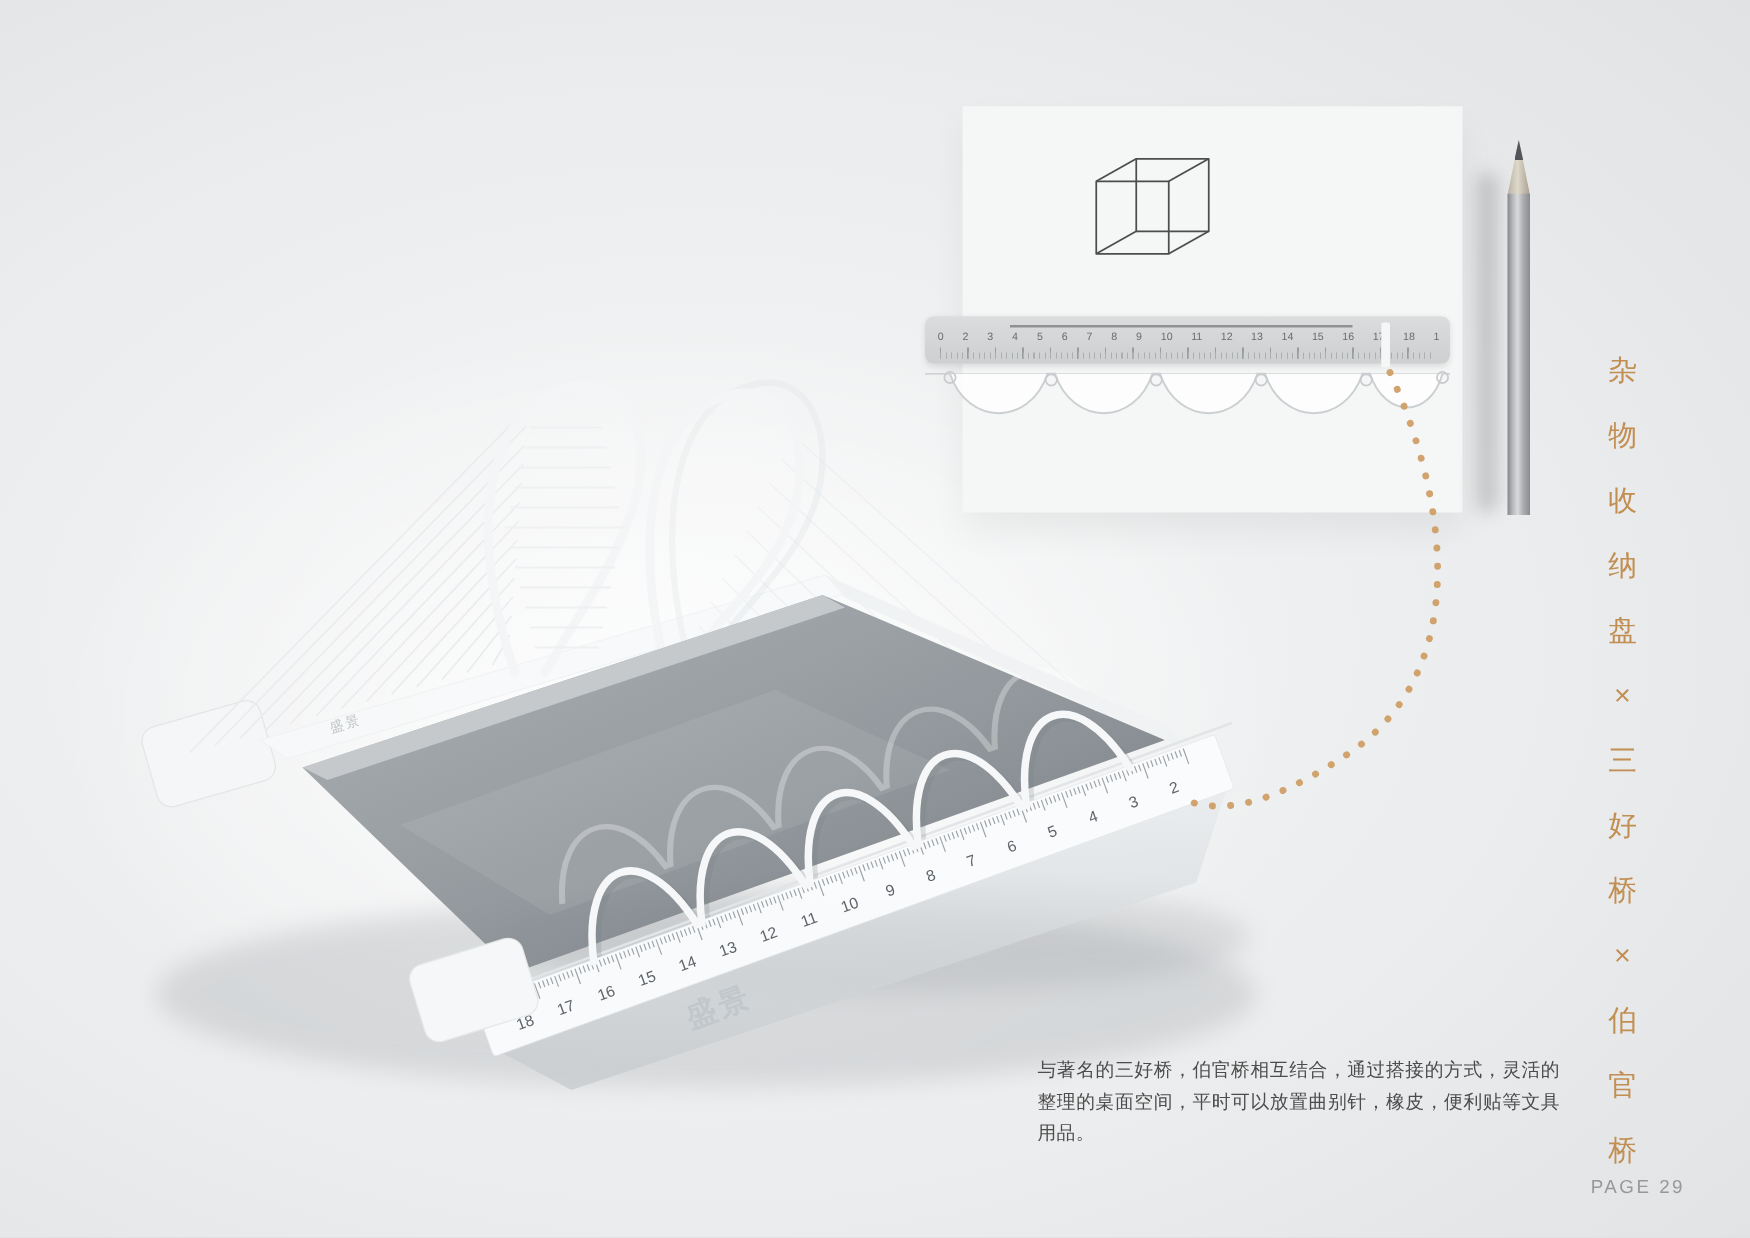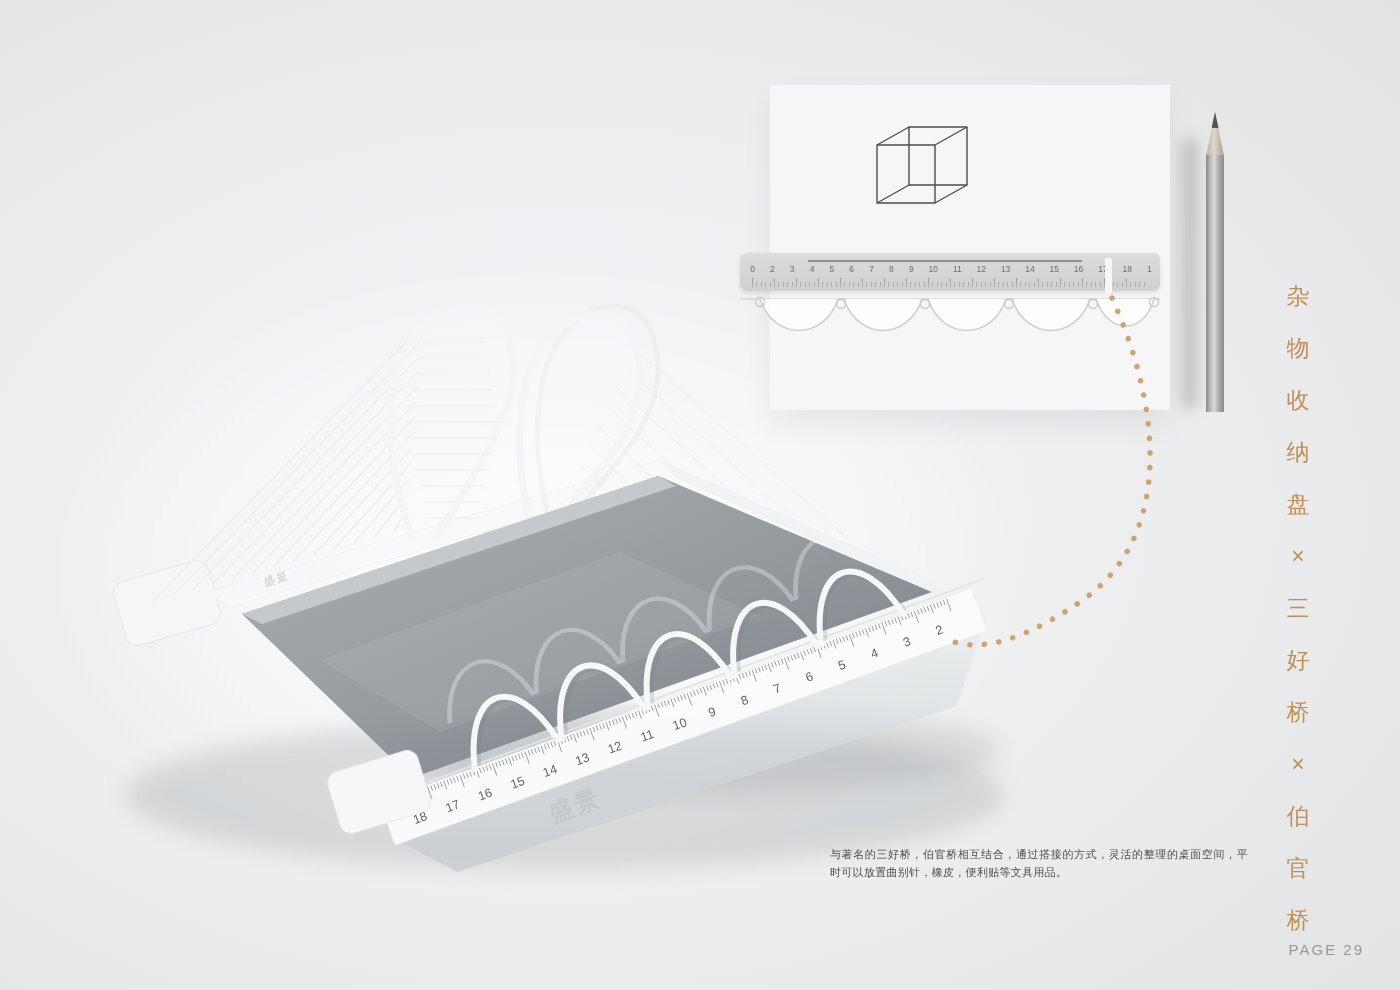--- a/index.html
+++ b/index.html
@@ -54,22 +54,22 @@
 
   
   .connector-svg{position:absolute;left:0;top:0;width:1400px;height:990px;pointer-events:none;z-index:6;}
 
   
   .vertical-label{position:absolute;left:1282px;top:270px;width:32px;z-index:4;text-align:center;
     color:var(--accent,#c28f53);font-size:23px;}
   .v-char{height:52px;line-height:52px;}
 
   .description{position:absolute;left:830px;top:845px;width:418px;margin:0;z-index:4;
-    font-size:11px;line-height:1.65;color:#4c4c4c;letter-spacing:0.3px;text-align:justify;}
-  .page-number{position:absolute;right:36px;bottom:32px;z-index:4;
+    font-size:15px;line-height:1.65;color:#4c4c4c;letter-spacing:0.3px;text-align:justify;}
+  .page-number{position:absolute;right:52px;bottom:32px;z-index:4;
     font-size:15px;letter-spacing:2px;color:#96989b;}
 </style>
 </head>
 <body>
 
 <div class="page">
 
   <div class="product-glow"></div>
 
 

